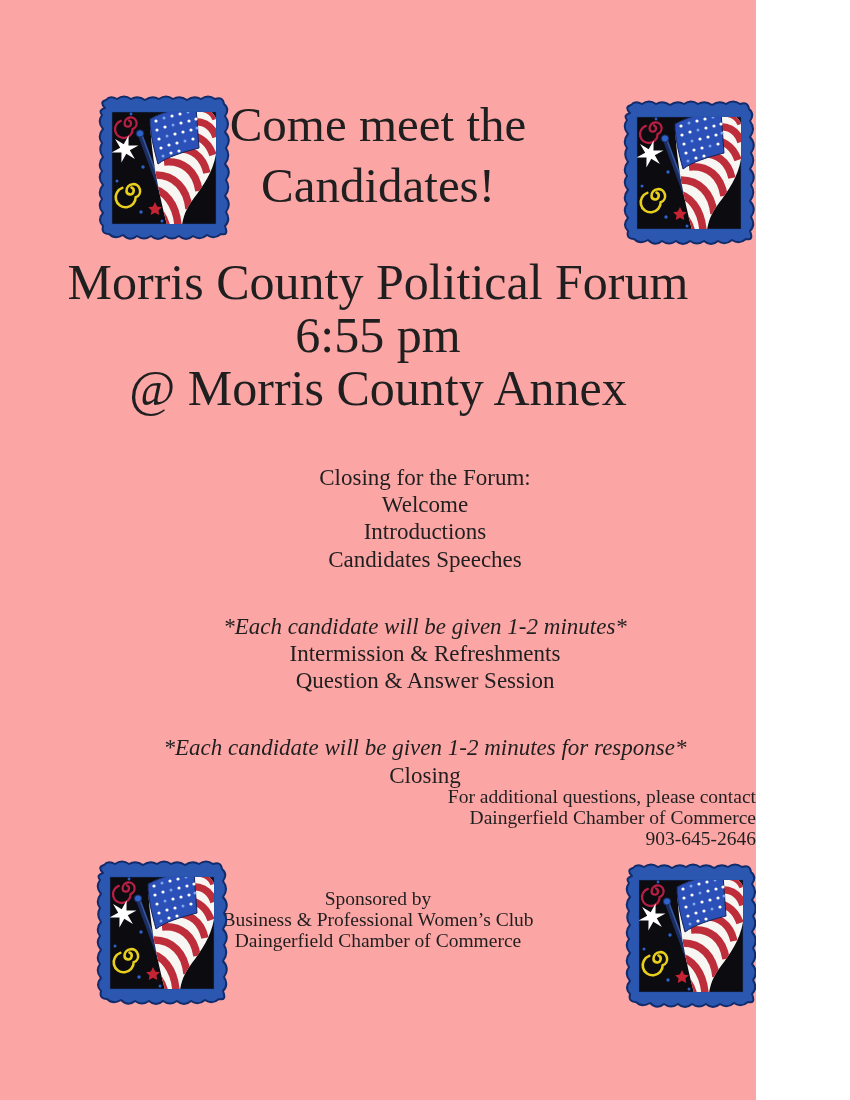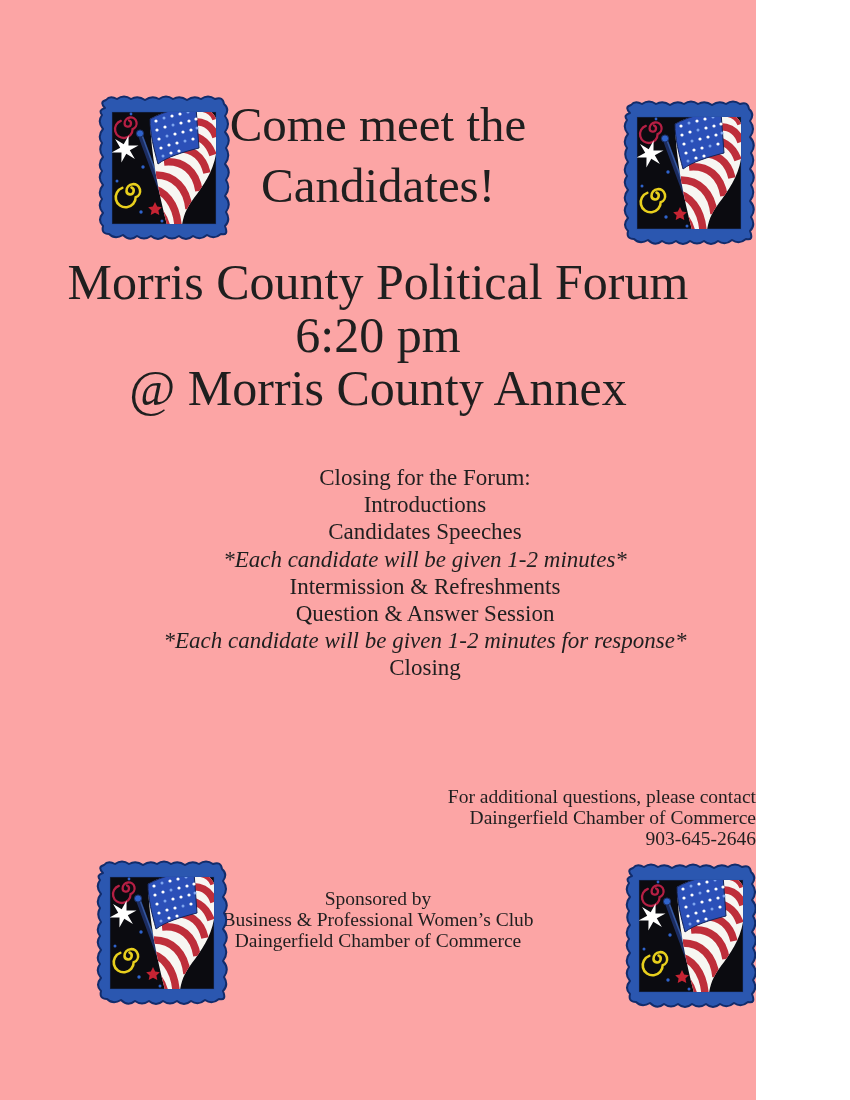--- a/index.html
+++ b/index.html
@@ -6,21 +6,21 @@
   .page {
     position:relative; width:756px; height:1100px; background:#fca5a5;
     overflow:hidden; font-family:"Liberation Serif","DejaVu Serif",serif;
     color:var(--text,#1f1f1f);
   }
   .center { left:0; right:0; text-align:center; position:absolute; }
   .title    { top:94px;  font-size:49px; line-height:61px; }
   .headline { top:256px; font-size:50px; line-height:53px; }
   .outline  { position:absolute; top:464px; left:145px; width:560px;
               text-align:center; font-size:23px; line-height:27.2px; }
-  .outline .it { font-style:italic; }
+  .outline .it { font-style:italic;margin-top:40px; }
   .contact  { top:786px; font-size:19.5px; line-height:21px;text-align:right; }
   .sponsor  { top:888px; font-size:19.5px; line-height:21px; }
   .stamp { position:absolute; width:138px; height:152px; }
   .stamp svg { display:block; width:100%; height:100%; }
   .stamp.tl { left:95px;  top:92px;  }
   .stamp.tr { left:620px; top:97px;  }
   .stamp.bl { left:93px;  top:857px; }
   .stamp.br { left:622px; top:860px; }
 </style>
 </head>
@@ -128,26 +128,27 @@
       </svg>
   </div>
 
   <div class="center title">
     <div>Come meet the</div>
     <div>Candidates!</div>
   </div>
 
   <div class="center headline">
     <div>Morris County Political Forum</div>
-    <div>6:20 pm</div>
+    <div>6:55 pm</div>
     <div>@ Morris County Annex</div>
   </div>
 
   <div class="outline">
     <div>Closing for the Forum:</div>
+    <div>Welcome</div>
     <div>Introductions</div>
     <div>Candidates Speeches</div>
     <div class="it">*Each candidate will be given 1-2 minutes*</div>
     <div>Intermission &amp; Refreshments</div>
     <div>Question &amp; Answer Session</div>
     <div class="it">*Each candidate will be given 1-2 minutes for response*</div>
     <div>Closing</div>
   </div>
 
   <div class="center contact">

